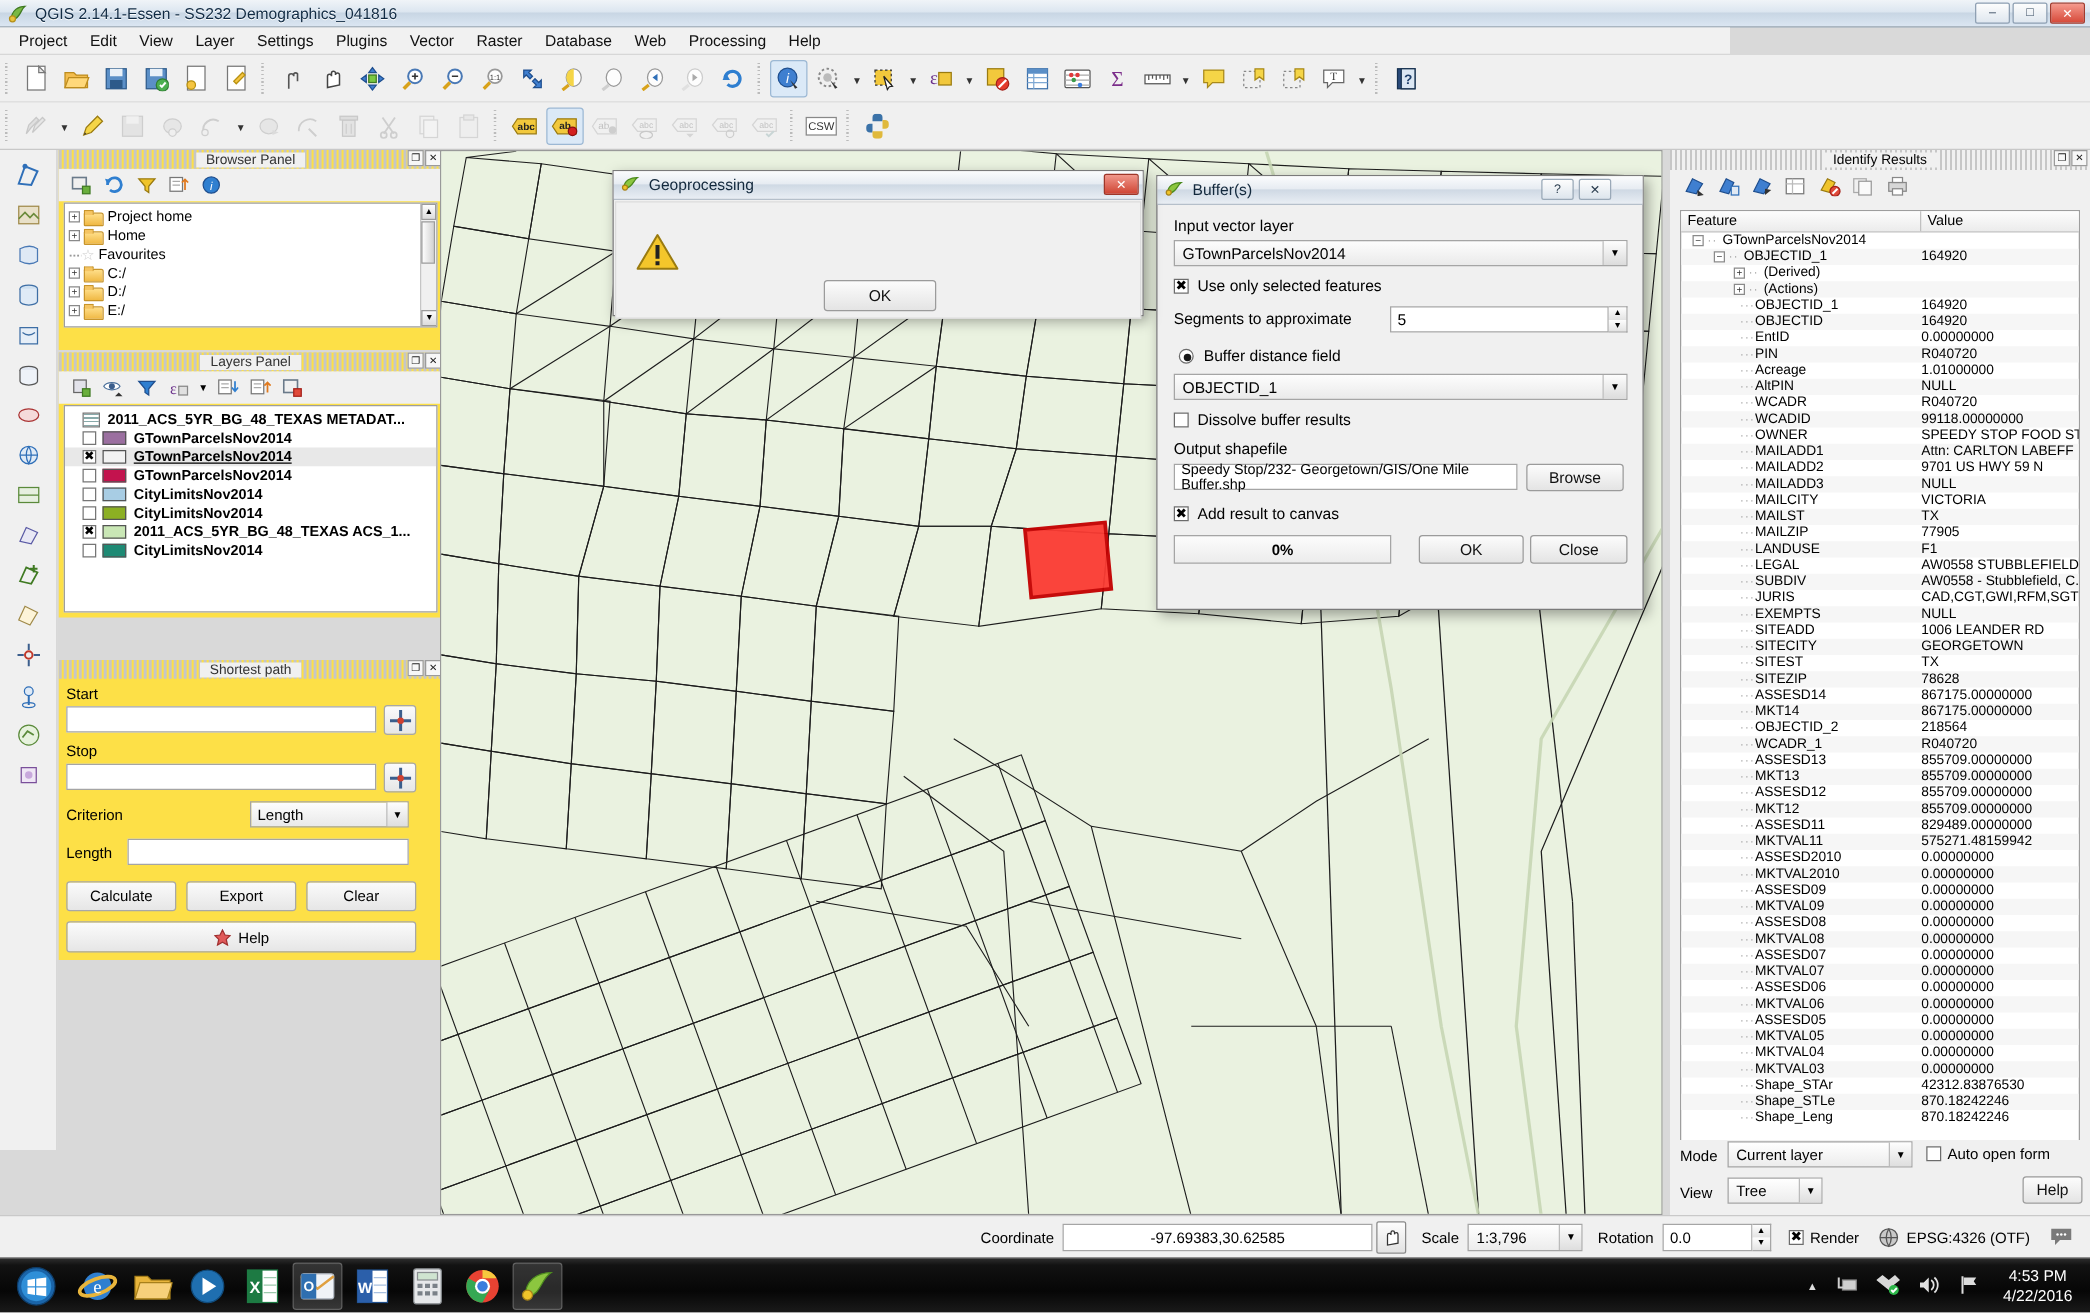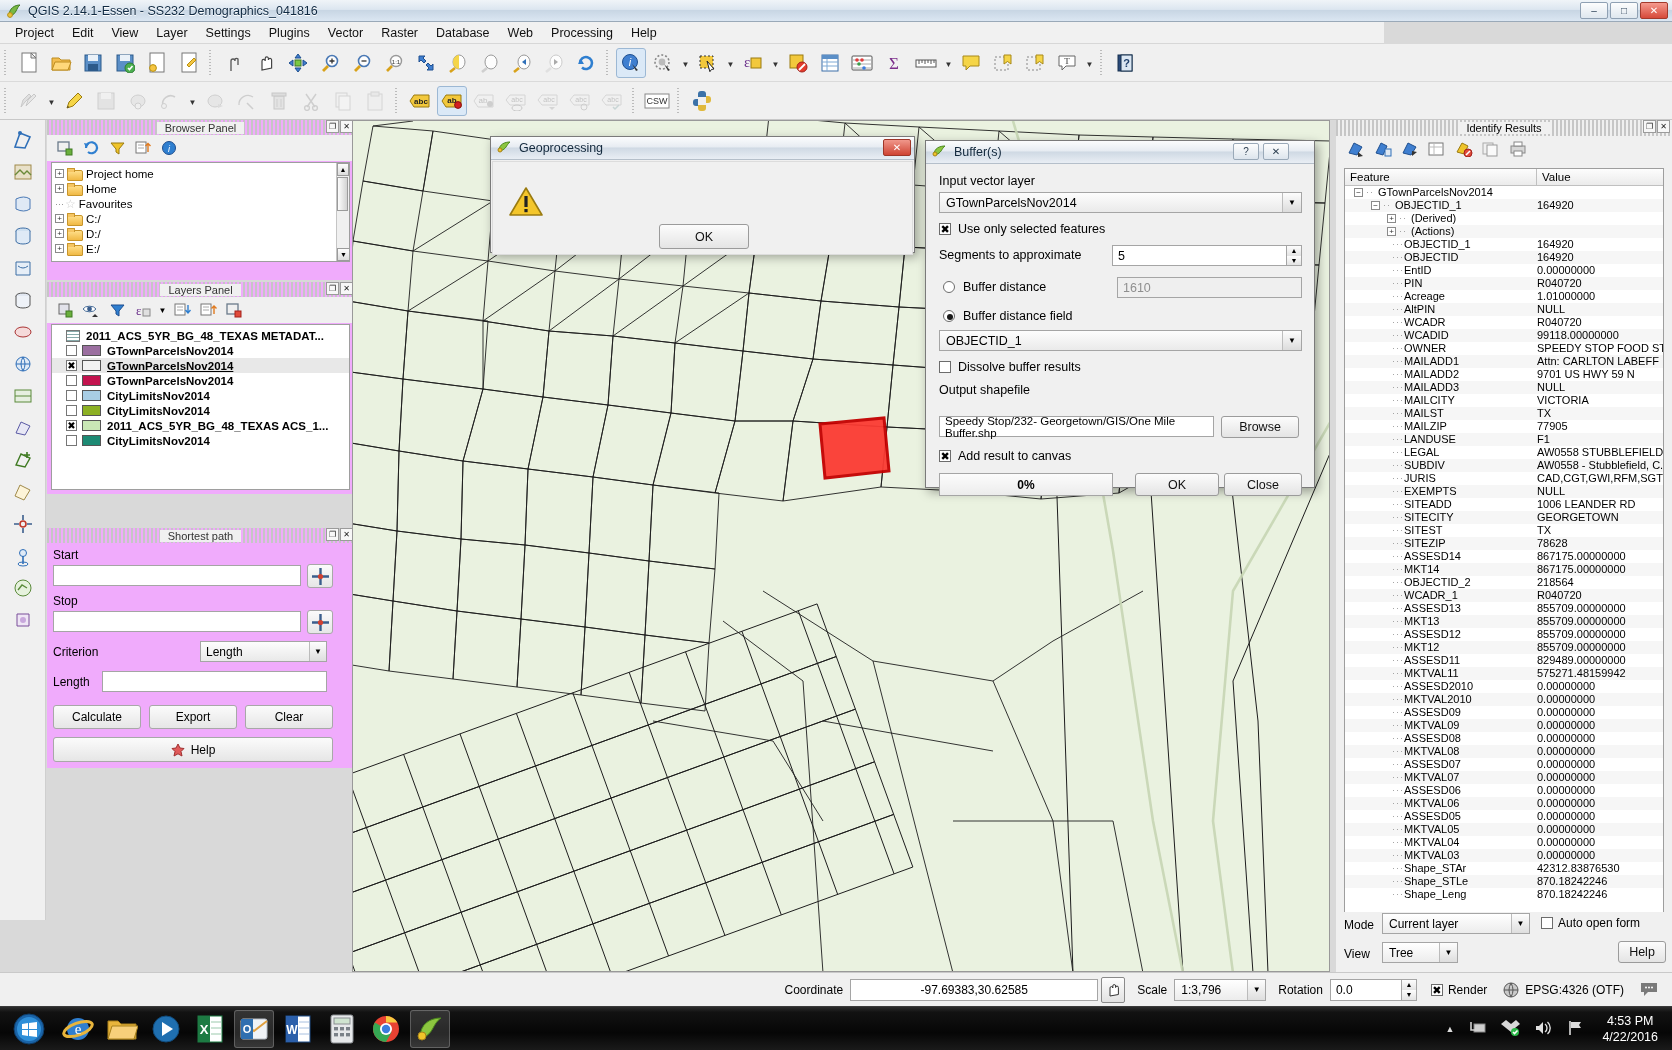--- a/index.html
+++ b/index.html
@@ -55,21 +55,21 @@
   .tarrow{ width:13px; height:30px; display:flex; align-items:flex-end; justify-content:center;
     font-size:8px; color:#333; padding-bottom:9px;}
   
   #vtool{
     position:absolute; left:0; top:120px; width:46px; height:800px;
     background:#f0f0f0; border-right:1px solid #cfcfcf;
     display:flex; flex-direction:column; align-items:center; padding-top:4px;
   }
   #vtool .tbtn{ width:30px; height:32px; }
   
-  .panel{ position:absolute; background:#f0abfc; }
+  .panel{ position:absolute; background:#fde047; }
   .panel-title{
     height:15px; display:flex; align-items:center; justify-content:center;
     font-size:11px; color:#333; position:relative;
     background-image:repeating-linear-gradient(to right,#c6c6c6 0 2px,transparent 2px 4px);
     background-size:100% 2px; background-repeat:repeat-y; background-position:0 4px;
   }
   .panel-title span.t{ background:#f0f0f0; padding:0 8px; }
   .panel-title .pbtns{ position:absolute; right:1px; top:0px; display:flex; gap:1px;}
   .pbtn{ width:13px; height:13px; border:1px solid #9b9b9b; background:#f7f7f7;
     font-size:8px; line-height:11px; text-align:center; color:#222;}
@@ -1526,41 +1526,34 @@
       <span class="dlabel">Use only selected features</span>
     </div>
     <div style="position:relative; margin-top:9px; height:24px;">
       <span class="dlabel" style="position:absolute; left:0; top:3px;">Segments to approximate</span>
       <div class="txtin" style="position:absolute; left:173px; top:0; width:175px;">5</div>
       <div class="spin" style="position:absolute; left:348px; top:0; height:21px;">
         <div>▲</div>
         <div>▼</div>
       </div>
     </div>
-    <div style="position:relative; margin-top:8px; height:23px;">
-      <div style="position:absolute; left:4px; top:3px; display:flex; align-items:center; gap:8px;">
-        <span class="radio"></span>
-        <span class="dlabel">Buffer distance</span>
-      </div>
-      <div class="txtin dis" style="position:absolute; left:178px; top:0; width:185px;">1610</div>
-    </div>
     <div style="margin-top:9px; display:flex; align-items:center; gap:8px; padding-left:4px;">
       <span class="radio on"></span>
       <span class="dlabel">Buffer distance field</span>
     </div>
     <div class="combo" style="margin-top:7px; width:363px;">
       <span>OBJECTID_1</span>
       <span class="arr">▼</span>
     </div>
     <div style="display:flex; align-items:center; gap:7px; margin-top:9px;">
       <span class="chk"></span>
       <span class="dlabel">Dissolve buffer results</span>
     </div>
     <div class="dlabel" style="margin-top:9px;">Output shapefile</div>
-    <div style="position:relative; margin-top:19px; height:24px;">
+    <div style="position:relative; margin-top:5px; height:24px;">
       <div class="txtin" style="position:absolute; left:0; top:0; width:275px; font-size:11.5px;">Speedy Stop/232- Georgetown/GIS/One Mile Buffer.shp</div>
       <div class="btn" style="position:absolute; left:282px; top:0; width:78px; height:22px;">Browse</div>
     </div>
     <div style="display:flex; align-items:center; gap:7px; margin-top:9px;">
       <span class="chk">✖</span>
       <span class="dlabel">Add result to canvas</span>
     </div>
     <div style="position:relative; margin-top:10px; height:25px;">
       <div class="progress" style="position:absolute; left:0; top:0; width:174px; height:23px;">0%</div>
       <div class="btn" style="position:absolute; left:196px; top:0; width:84px; height:23px;">OK</div>

